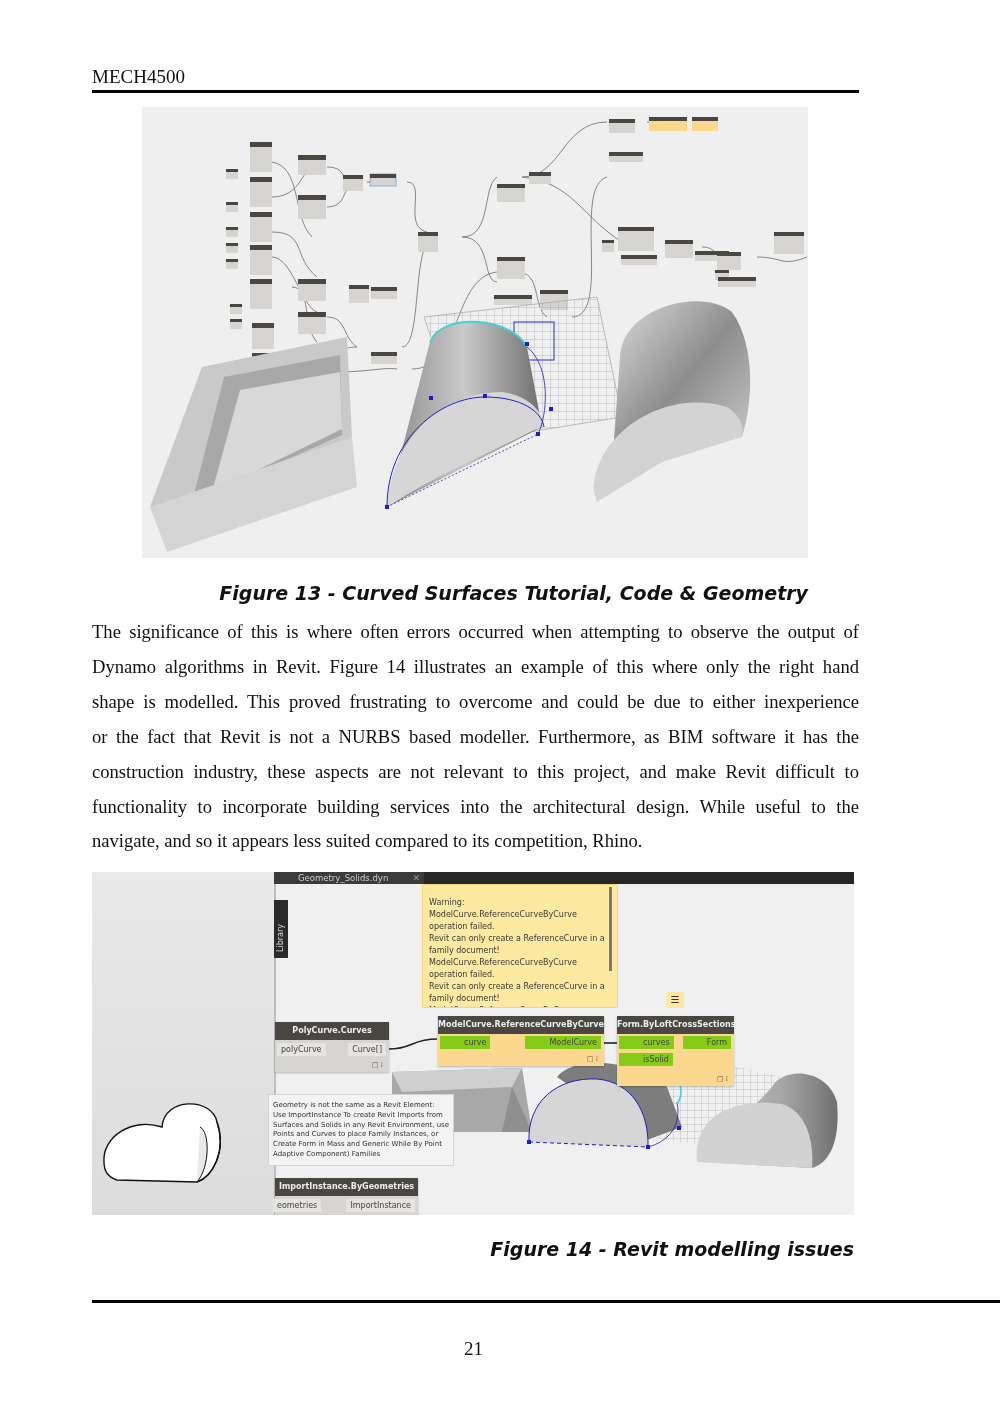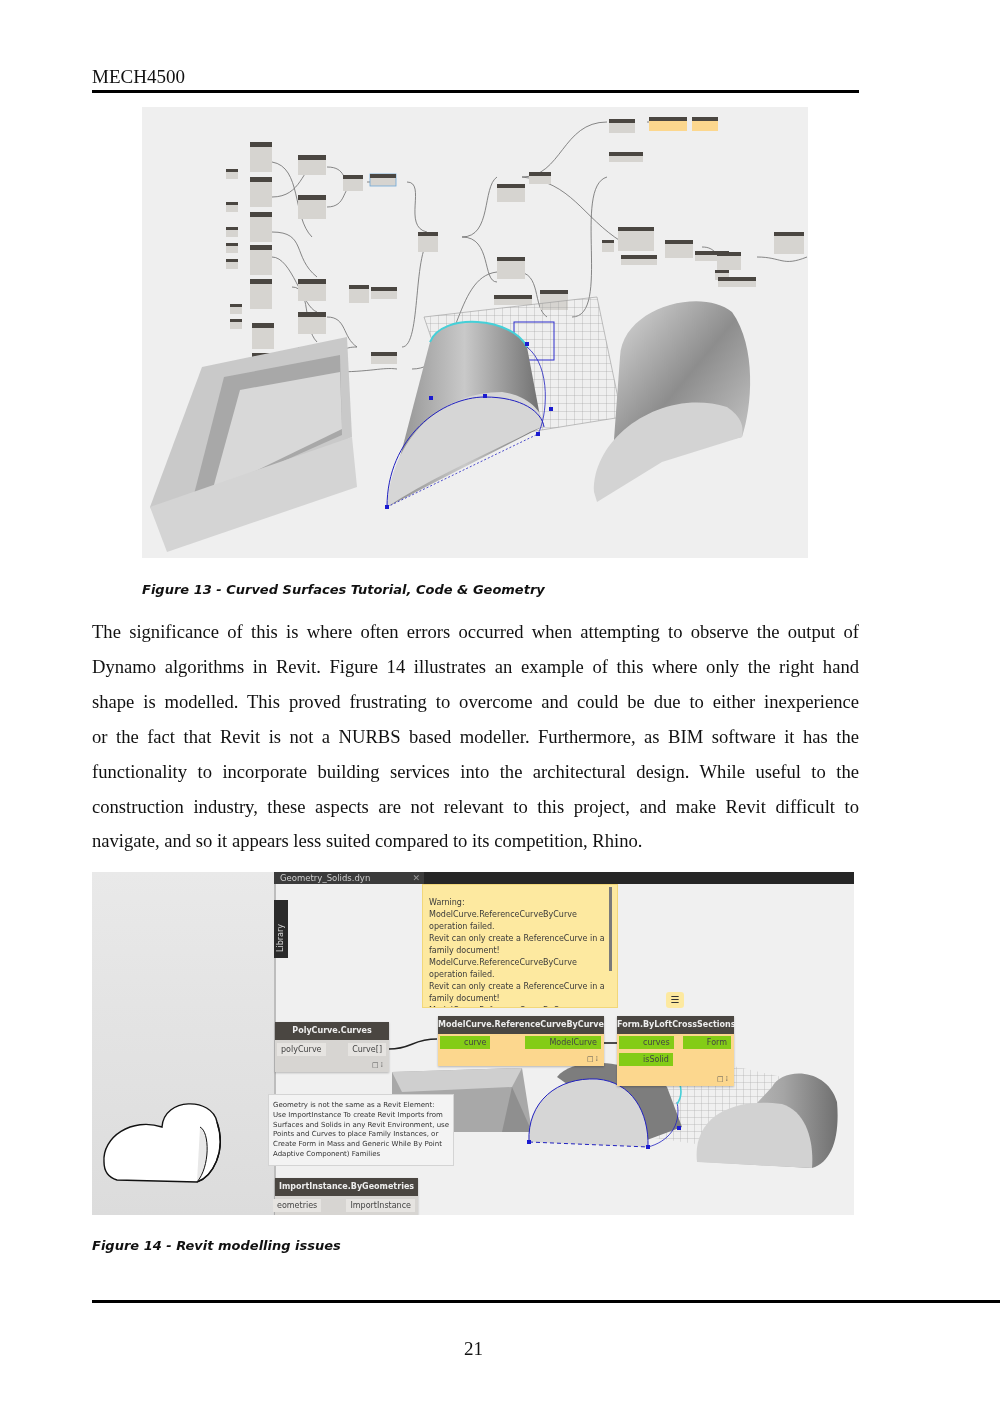--- a/index.html
+++ b/index.html
@@ -1,30 +1,30 @@
 <!DOCTYPE html>
 <html><head>
 <meta charset="utf-8">
 <style>
   html, body { margin:0; padding:0; background:#ffffff; }
   body { width:1000px; height:1416px; position:relative; overflow:hidden; font-family:"Liberation Serif", serif; color:#111; }
   .header-text { position:absolute; left:92px; top:66px; font-size:19px; font-family:"Liberation Serif", serif; }
   .header-rule { position:absolute; left:92px; top:90px; width:767px; height:3px; background:#000; }
   .fig13 { position:absolute; left:142px; top:107px; width:666px; height:451px; background:#efefef; overflow:hidden; }
-  .caption { position:absolute; font-family:"DejaVu Sans", sans-serif; font-style:italic; font-weight:bold; font-size:13px; text-align:left; }
+  .caption { position:absolute; font-family:"DejaVu Sans", sans-serif; font-style:italic; font-weight:bold; font-size:19px; text-align:right; }
   .cap13 { left:142px; top:582px; width:666px; }
   .cap14 { left:92px; top:1238px; width:762px; }
   .para { position:absolute; left:92px; top:615px; width:767px; font-size:18.6px; line-height:34.9px; text-align:justify; font-family:"Liberation Serif", serif; }
   .para span.line { display:block; text-align:justify; text-align-last:justify; white-space:nowrap; }
   .para span.line.last { text-align-last:left; }
   .fig14 { position:absolute; left:92px; top:872px; width:762px; height:343px; background:#f0f0f0; overflow:hidden; }
   .f14-left { position:absolute; left:0; top:0; width:182px; height:343px; background:linear-gradient(#e9e9e9,#dcdcdc); }
   .f14-left-border { position:absolute; left:182px; top:0; width:2px; height:343px; background:#bdbdbd; }
   .tabbar { position:absolute; left:182px; top:0; width:580px; height:12px; background:#262626; }
-  .tab { position:absolute; left:0; top:0; width:150px; height:12px; background:#3b3b3b; color:#cfcfcf; font-family:"DejaVu Sans", sans-serif; font-size:8.5px; line-height:12px; padding-left:6px; box-sizing:border-box; }
+  .tab { position:absolute; left:0; top:0; width:150px; height:12px; background:#3b3b3b; color:#cfcfcf; font-family:"DejaVu Sans", sans-serif; font-size:8.5px; line-height:12px; padding-left:24px; box-sizing:border-box; }
   .tab .x { position:absolute; right:4px; top:0; color:#9a9a9a; font-size:9px; }
   .library { position:absolute; left:182px; top:28px; width:14px; height:58px; background:#2a2a2a; color:#d8d8d8; font-family:"DejaVu Sans", sans-serif; font-size:8px; }
   .library .lbl { position:absolute; left:2px; top:52px; transform:rotate(-90deg); transform-origin:left top; white-space:nowrap; }
   .warning { position:absolute; left:330px; top:12px; width:196px; height:124px; background:#fde9a0; border:1px solid #f2d779; font-family:"DejaVu Sans", sans-serif; font-size:8px; line-height:12px; color:#3a3a3a; padding:16px 10px 0 6px; box-sizing:border-box; overflow:hidden; }
   .warning .scroll { position:absolute; right:5px; top:2px; width:3px; height:84px; background:#7a7a7a; }
   .node { position:absolute; font-family:"DejaVu Sans", sans-serif; font-size:8px; color:#444; box-shadow:0 1px 2px rgba(0,0,0,.25); }
   .node .nh { background:#4a4641; color:#eee; height:18px; line-height:18px; text-align:center; font-weight:bold; font-size:8px; white-space:nowrap; }
   .node .port { position:absolute; height:13px; line-height:13px; padding:0 4px; }
   .node.grey { background:#d7d5d2; }
   .node.grey .port { background:#e6e4e1; }
@@ -208,22 +208,22 @@
     </g>
   </svg>
 </div>
 <div class="caption cap13">Figure 13 - Curved Surfaces Tutorial, Code &amp; Geometry</div>
 
 <div class="para">
   <span class="line">The significance of this is where often errors occurred when attempting to observe the output of</span>
   <span class="line">Dynamo algorithms in Revit. Figure 14 illustrates an example of this where only the right hand</span>
   <span class="line">shape is modelled. This proved frustrating to overcome and could be due to either inexperience</span>
   <span class="line">or the fact that Revit is not a NURBS based modeller. Furthermore, as BIM software it has the</span>
+  <span class="line">construction industry, these aspects are not relevant to this project, and make Revit difficult to</span>
   <span class="line">functionality to incorporate building services into the architectural design. While useful to the</span>
-  <span class="line">construction industry, these aspects are not relevant to this project, and make Revit difficult to</span>
   <span class="line last">navigate, and so it appears less suited compared to its competition, Rhino.</span>
 </div>
 
 <div class="fig14">
   <div class="f14-left">
     <svg width="182" height="343">
       <path d="M12 290 C10 265, 40 245, 70 255 C72 225, 120 225, 125 250 C135 280, 120 305, 105 310 L25 308 C15 305, 12 298, 12 290 Z" fill="#ffffff" stroke="#111" stroke-width="1.4"></path>
       <path d="M105 310 C120 305, 135 280, 125 250" fill="none" stroke="#111" stroke-width="1.2"></path>
       <path d="M108 255 C118 260, 118 295, 105 310" fill="#e8e8e8" stroke="#111" stroke-width="1"></path>
     </svg>

